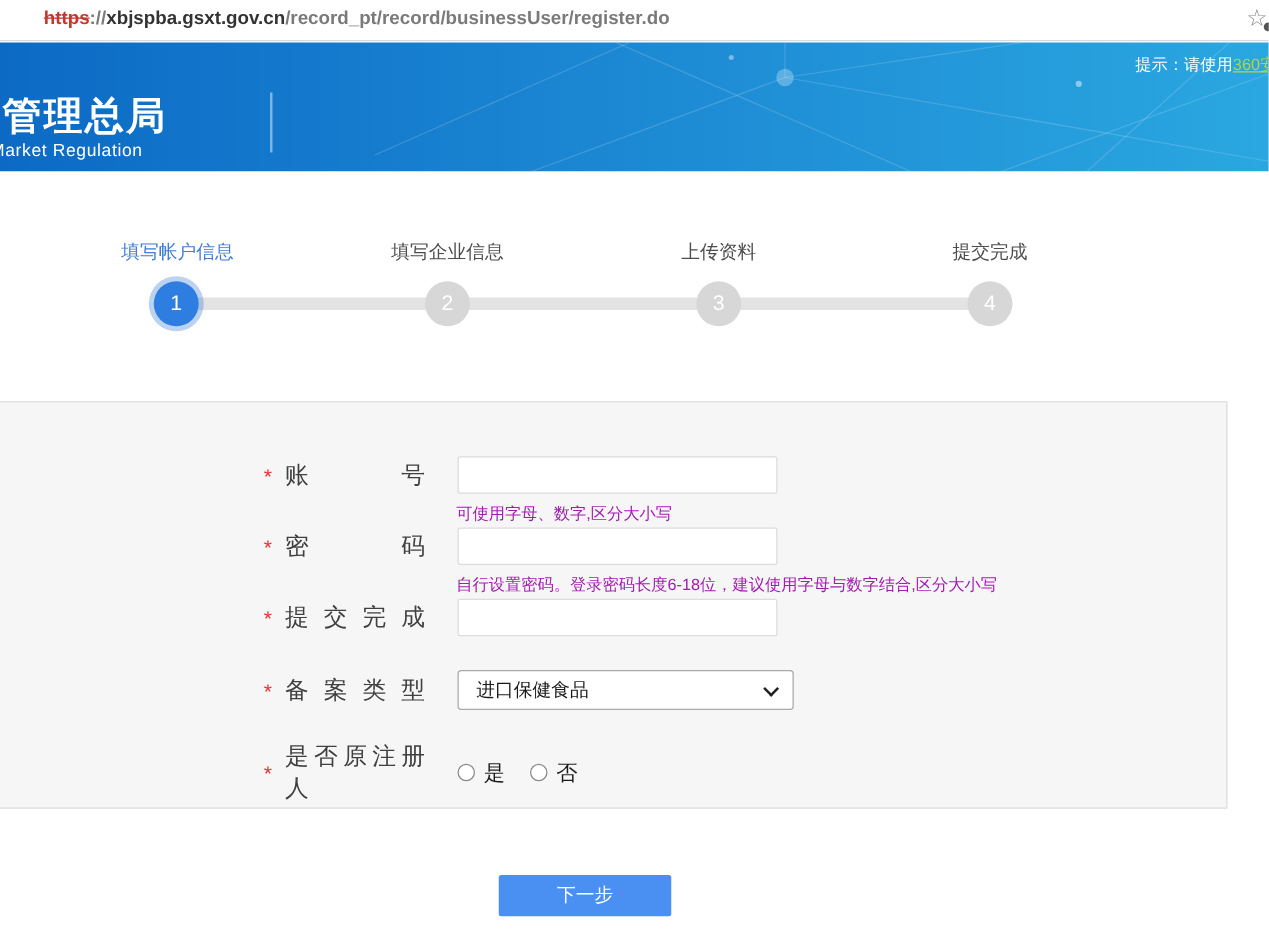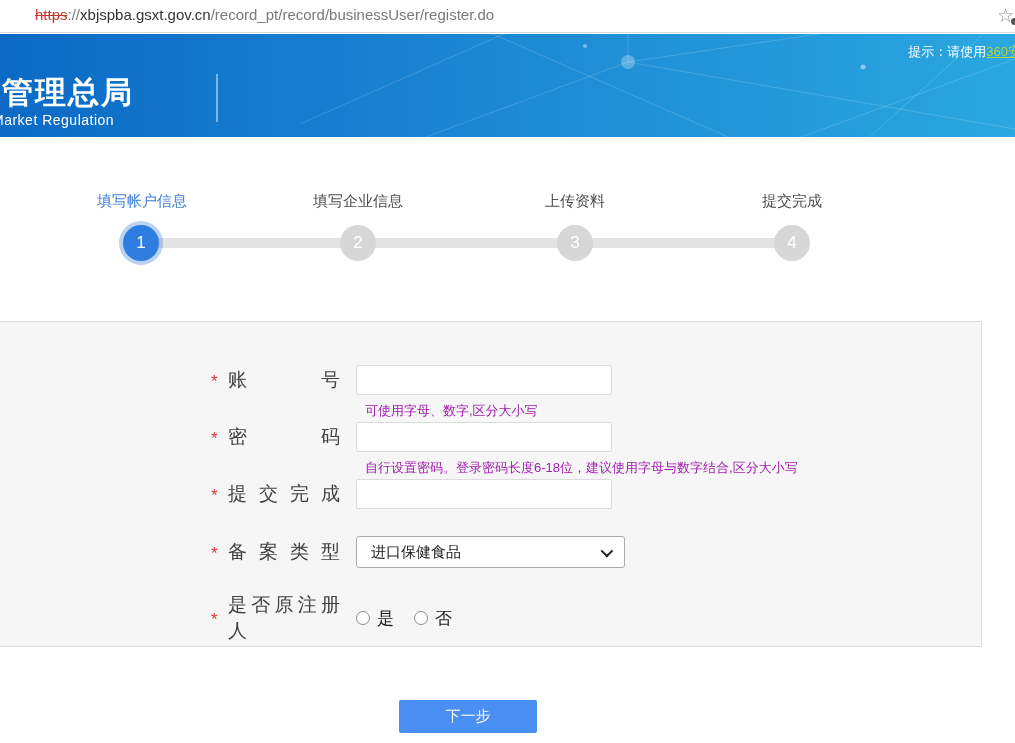--- a/index.html
+++ b/index.html
@@ -5,21 +5,21 @@
   * { margin:0; padding:0; box-sizing:border-box; }
   html,body { width:1015px; height:743px; }
   body {
     position:relative; overflow:hidden; background:#fff;
     font-family:"Liberation Sans","DejaVu Sans",sans-serif;
   }
 
   
   .urlbar { position:absolute; top:0; left:0; width:1015px; height:33px;
             background:#fff; border-bottom:1px solid #d9d9d9; }
-  .url-text { position:absolute; left:35px; top:6px; font-size:15px; white-space:nowrap; }
+  .url-text { position:absolute; left:35px; top:6px; font-size:15px; white-space:nowrap;font-weight:bold; }
   .url-scheme { color:#c0392b; text-decoration:line-through; }
   .url-sep    { color:#7a7a7a; }
   .url-domain { color:#333; }
   .url-path   { color:#7a7a7a; }
   .star { position:absolute; right:1px; top:4px; font-size:19px; color:#888; }
   .star-badge { position:absolute; right:-4px; bottom:2px; width:7px; height:7px;
                 border-radius:50%; background:#555; }
 
   
   .header { position:absolute; top:34px; left:0; width:1015px; height:103px;
@@ -47,21 +47,21 @@
             line-height:36px; z-index:2; }
   .circle.active { background:#2e7de0; box-shadow:0 0 0 4px rgba(62,126,216,.35); }
 
   
   .panel { position:absolute; top:321px; left:-2px; width:984px; height:326px;
            background:#f6f6f6; border:1px solid #ddd; }
   .frow { position:absolute; left:211px; display:flex; align-items:center; }
   .req { color:#e53333; font-size:17px; width:10px; margin-right:7px; padding-top:4px; }
   .flabel { display:inline-block; width:112px; font-size:19px; color:#404040;
             text-align:justify; text-align-last:justify; }
-  .ctrl { margin-left:16px; }
+  .ctrl { margin-left:26px; }
   .txt-input { width:256px; height:30px; border:1px solid #dcdcdc; background:#fff;
                border-radius:2px; font-size:15px; padding:0 8px; outline:none; }
   .fhint { position:absolute; left:365px; font-size:13px; color:#a21caf; white-space:nowrap; }
   .select-box { width:269px; height:32px; border:1px solid #a9a9a9; border-radius:3px;
                 background:#fff; display:flex; align-items:center; cursor:pointer; }
   .select-value { flex:1; font-size:15px; color:#1a1a1a; padding-left:14px; }
   .chev { width:9px; height:9px; border-right:2px solid #222; border-bottom:2px solid #222;
           transform:rotate(45deg) translateY(-2px); margin-right:14px; }
   .radio-group { display:flex; align-items:center; }
   .radio-item { display:flex; align-items:center; margin-right:20px; cursor:pointer; }

